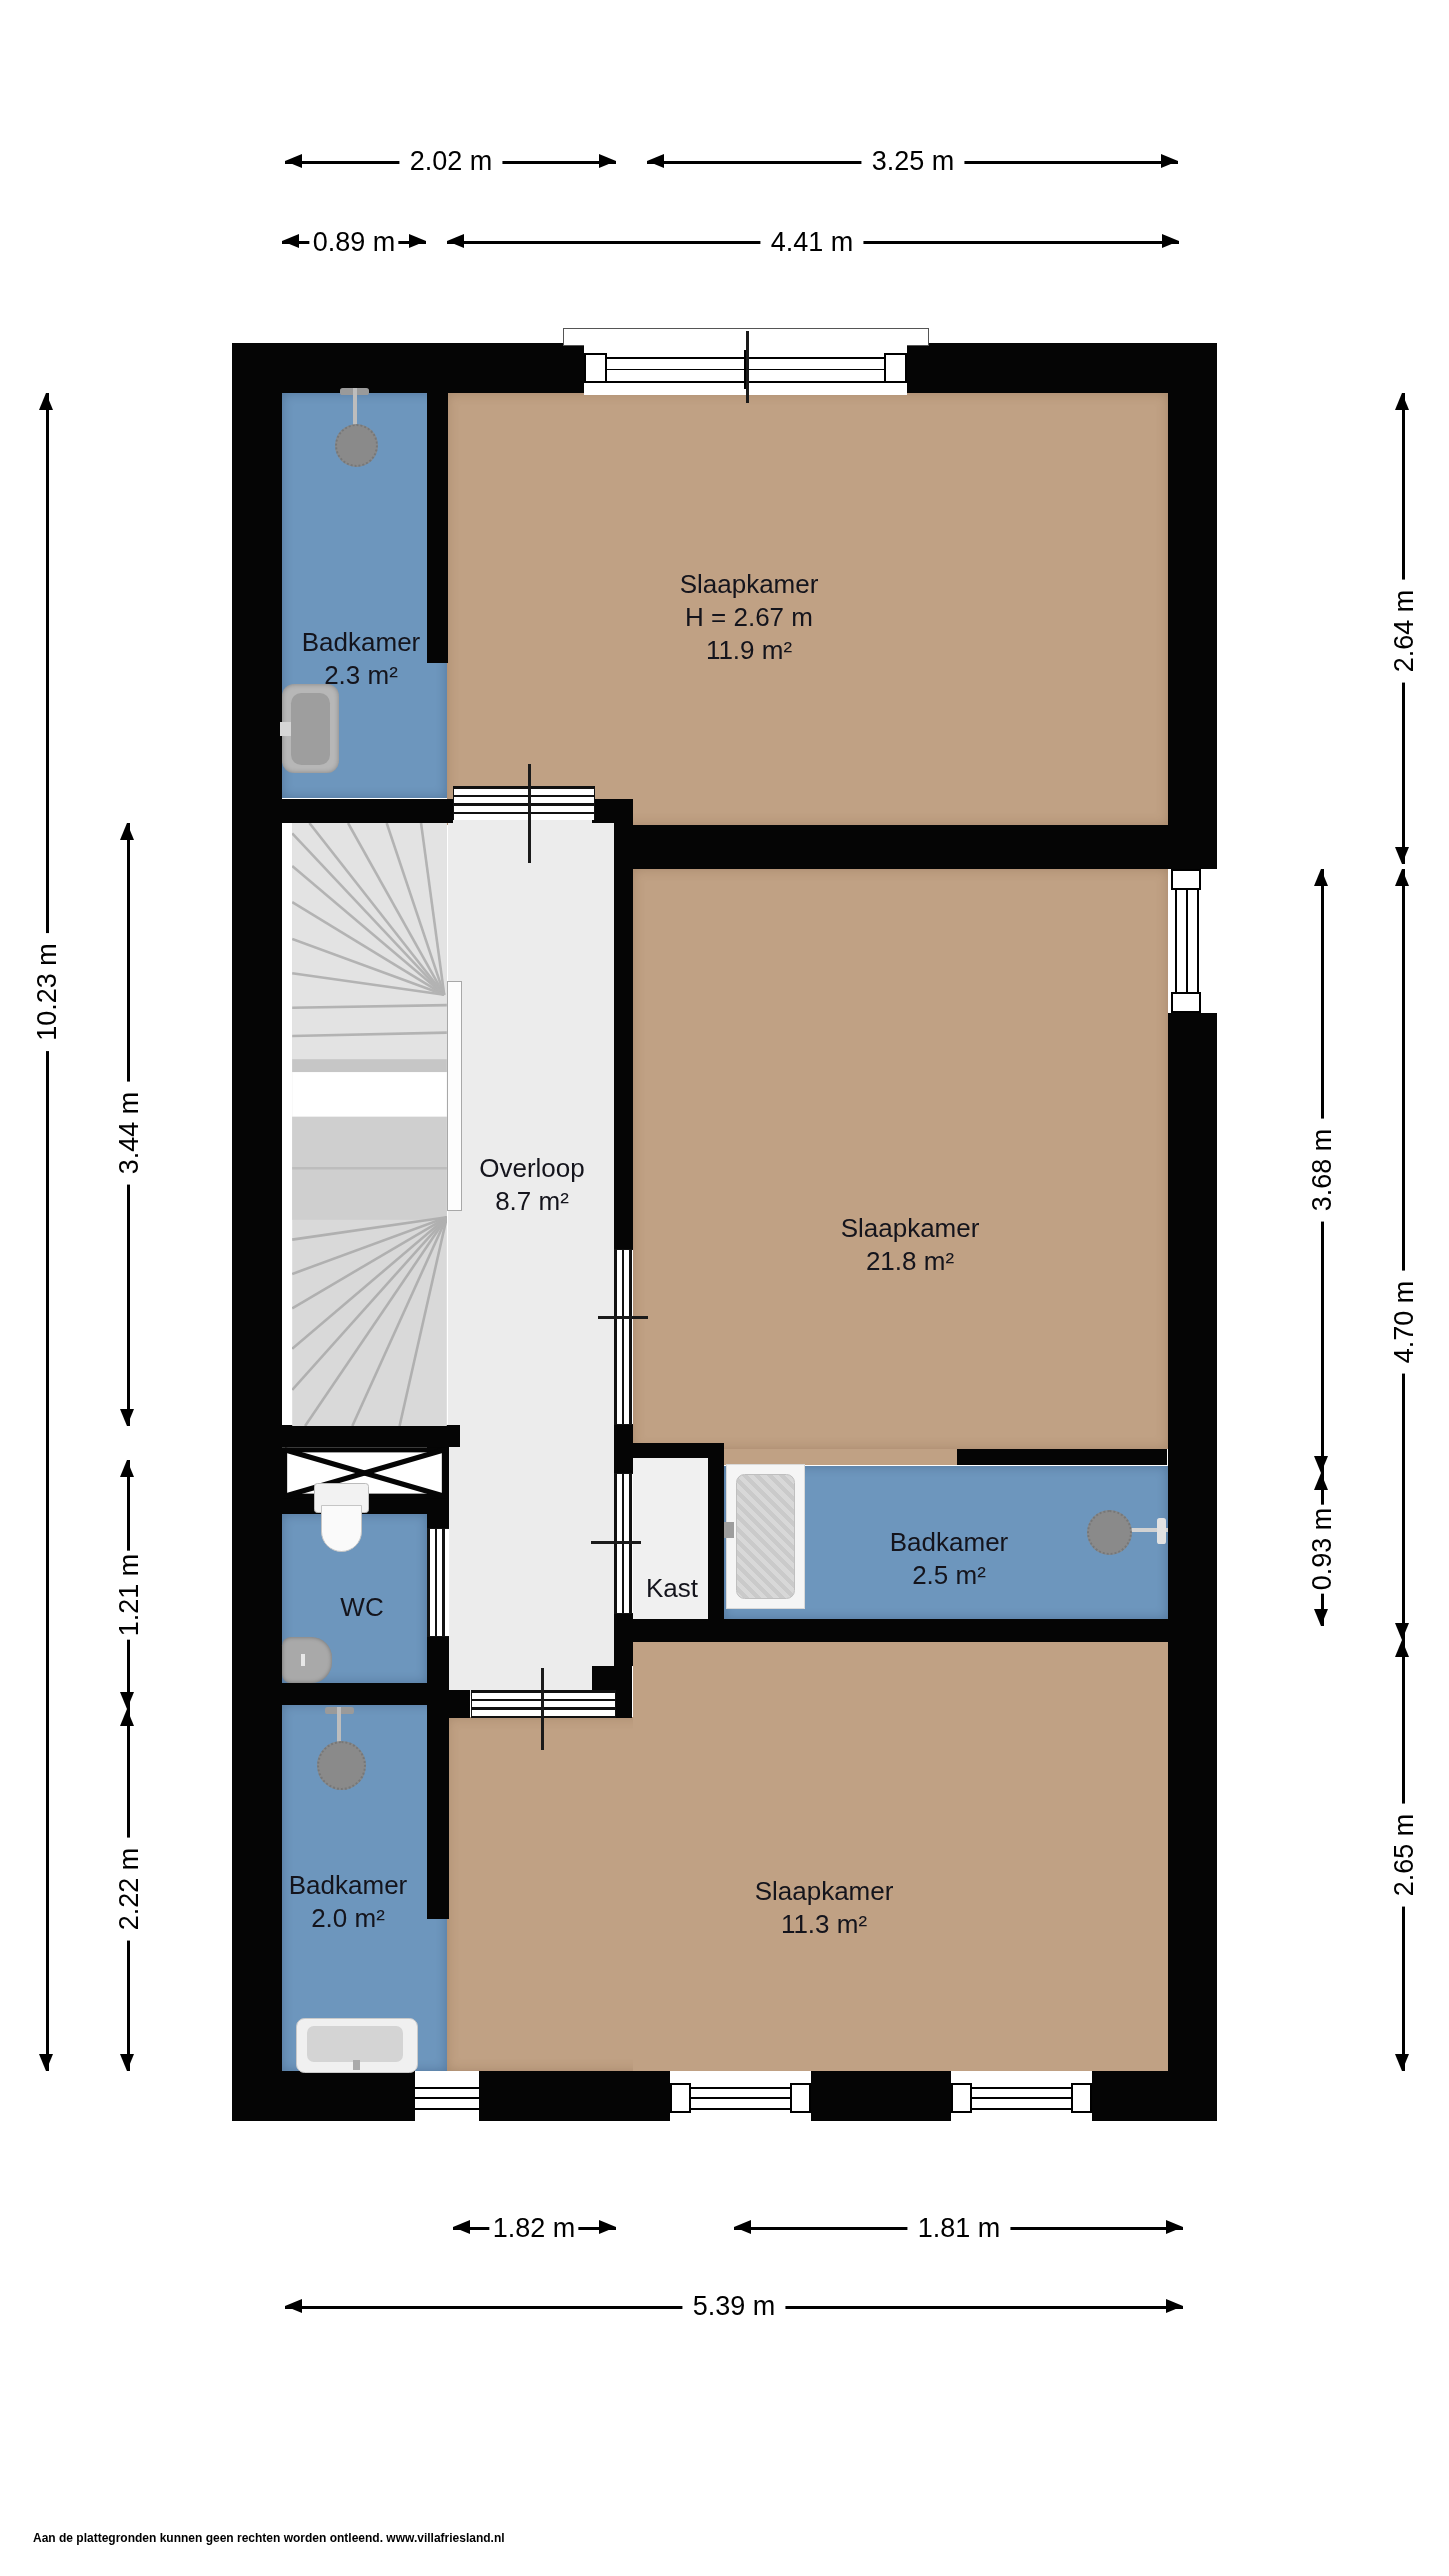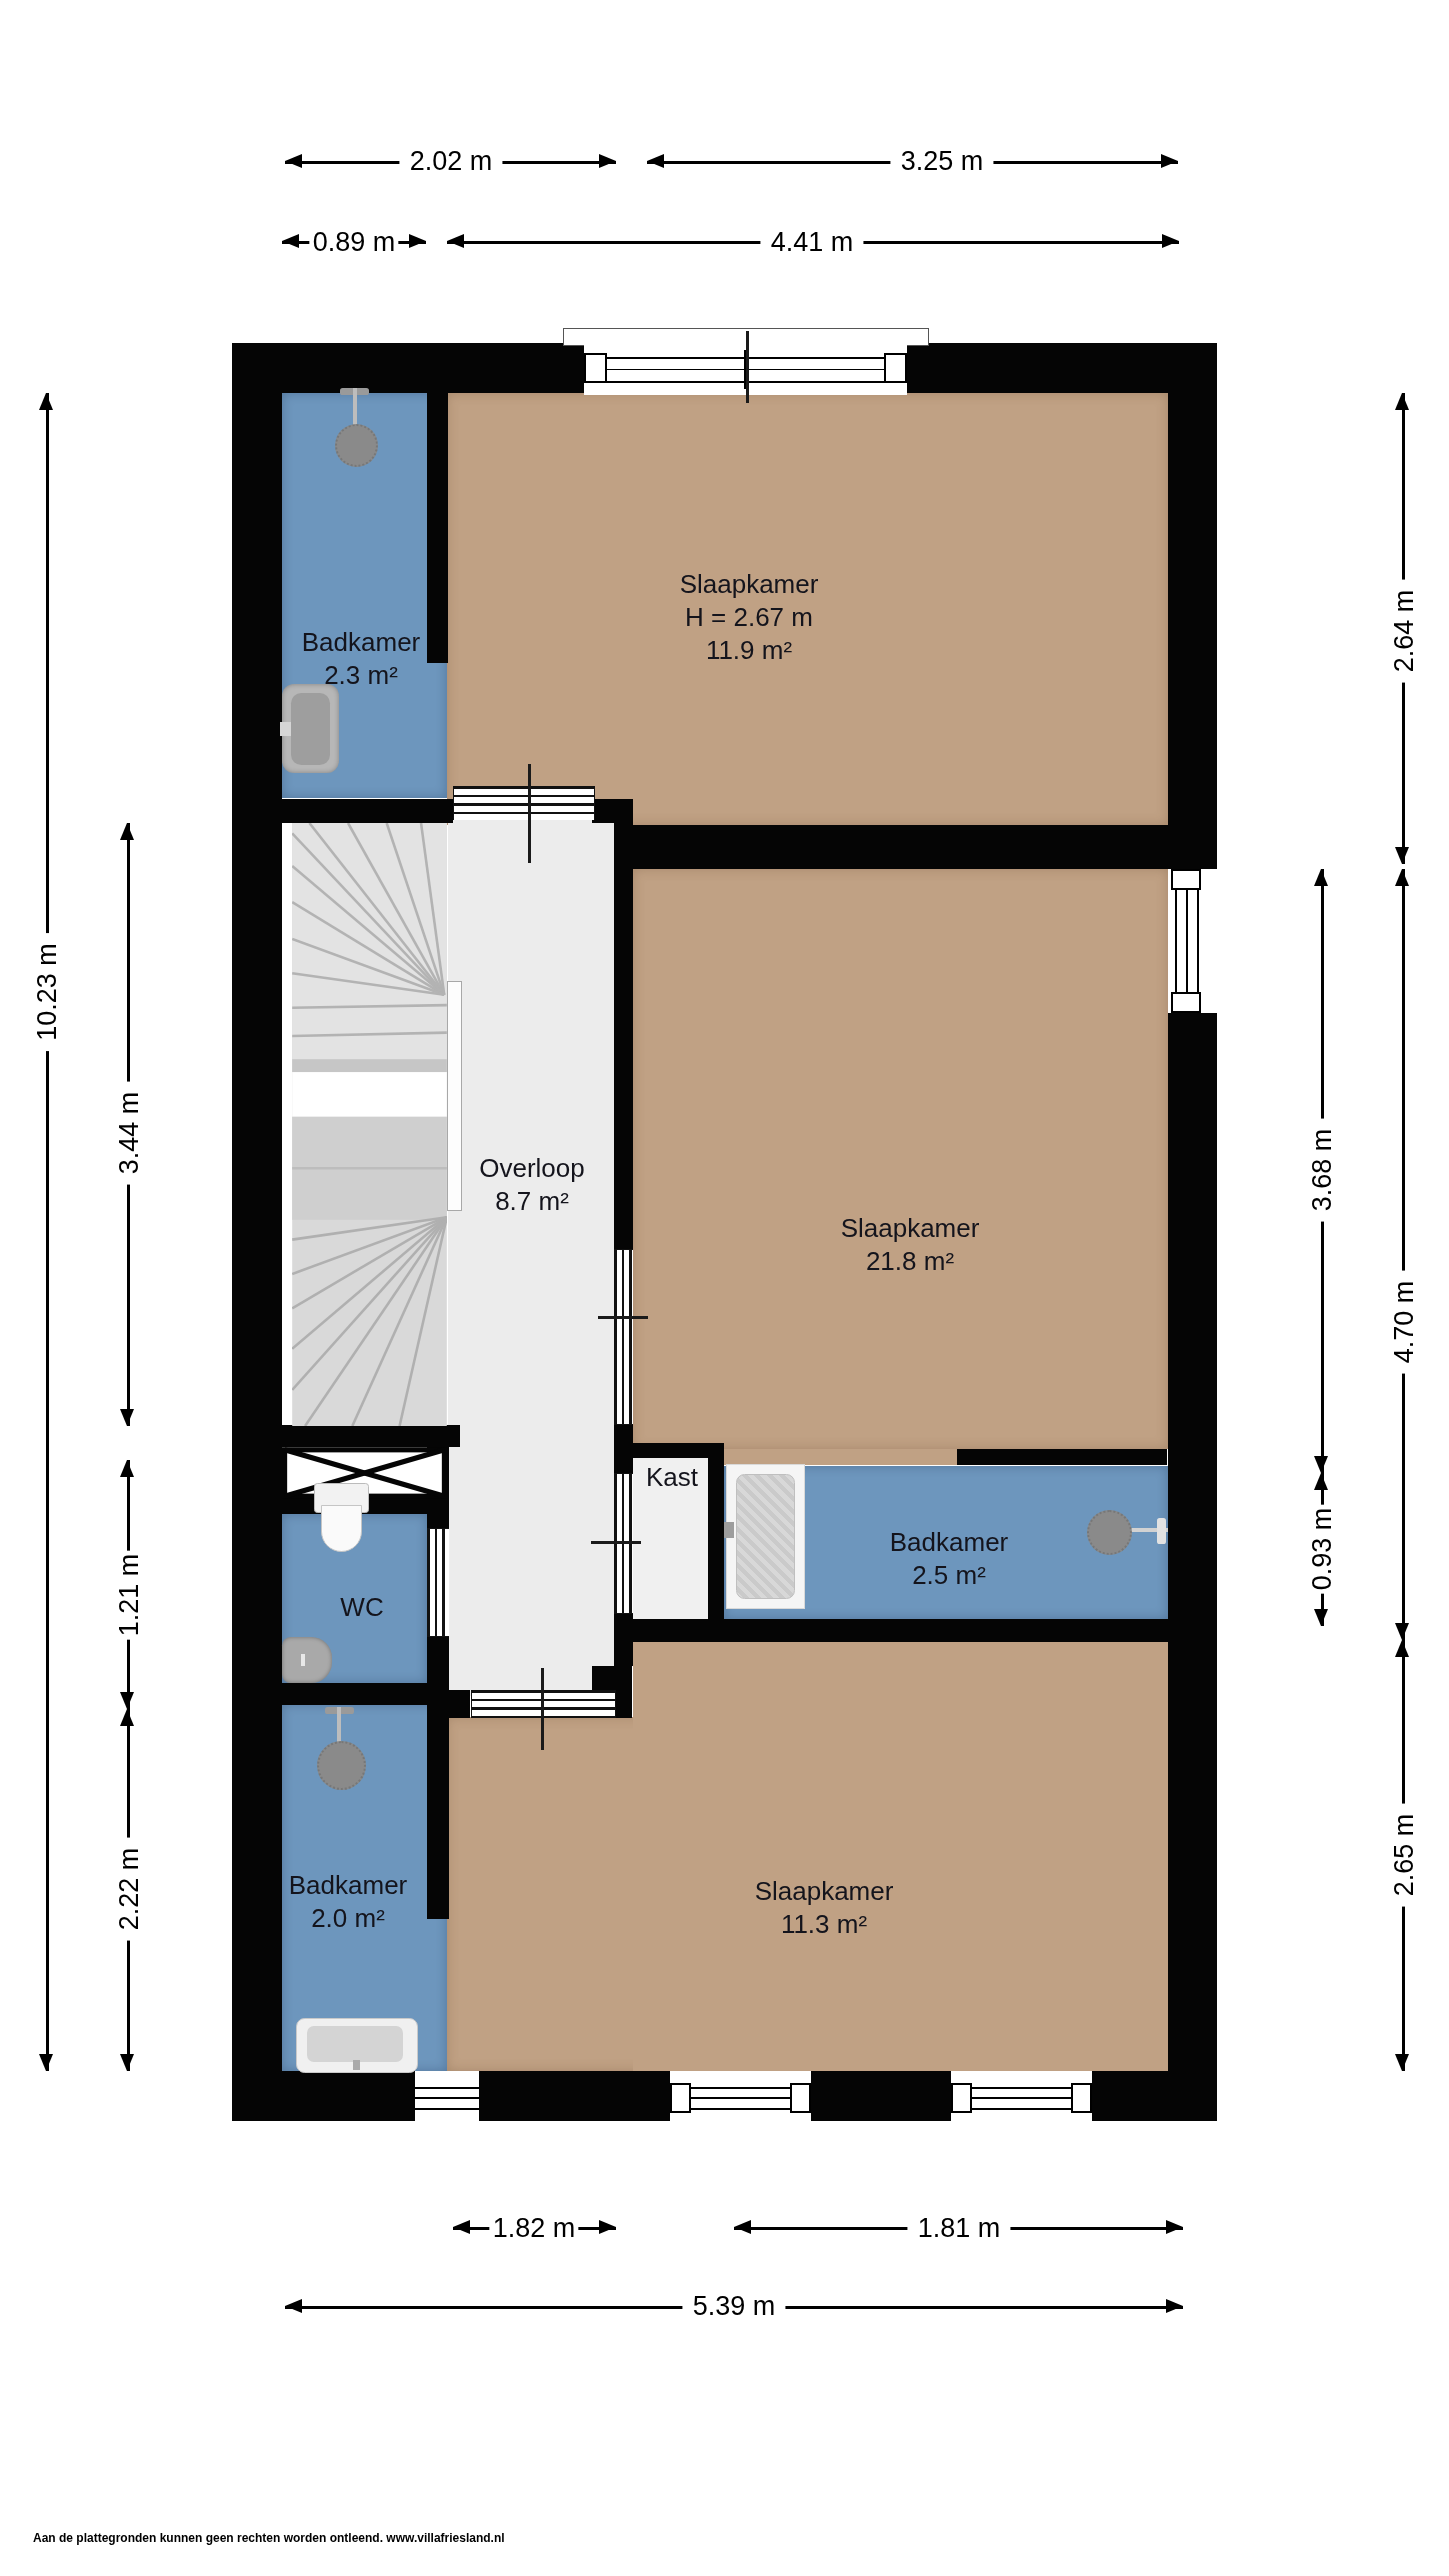--- a/index.html
+++ b/index.html
@@ -215,21 +215,21 @@
     <div>2.3 m²</div>
   </div>
   <div class="lbl" style="left:532px;top:1185px;">
     <div>Overloop</div>
     <div>8.7 m²</div>
   </div>
   <div class="lbl" style="left:910px;top:1245px;">
     <div>Slaapkamer</div>
     <div>21.8 m²</div>
   </div>
-  <div class="lbl" style="left:672px;top:1477px;text-align:center;">
+  <div class="lbl" style="left:672px;top:1588px;text-align:center;">
     <div>Kast</div>
   </div>
   <div class="lbl" style="left:949px;top:1559px;">
     <div>Badkamer</div>
     <div>2.5 m²</div>
   </div>
   <div class="lbl" style="left:362px;top:1607px;">
     <div>WC</div>
   </div>
   <div class="lbl" style="left:348px;top:1902px;">
@@ -237,21 +237,21 @@
     <div>2.0 m²</div>
   </div>
   <div class="lbl" style="left:824px;top:1908px;">
     <div>Slaapkamer</div>
     <div>11.3 m²</div>
   </div>
 
   <div class="dimh" style="left:285px;top:161px;width:331px;"></div>
   <div class="dlbl" style="left:451px;top:161px;">2.02 m</div>
   <div class="dimh" style="left:647px;top:161px;width:531px;"></div>
-  <div class="dlbl" style="left:942px;top:161px;">3.25 m</div>
+  <div class="dlbl" style="left:913px;top:161px;">3.25 m</div>
   <div class="dimh" style="left:282px;top:241px;width:144px;"></div>
   <div class="dlbl" style="left:354px;top:242px;padding:1.7px 3.4px;">0.89 m</div>
   <div class="dimh" style="left:447px;top:241px;width:732px;"></div>
   <div class="dlbl" style="left:812px;top:242px;">4.41 m</div>
 
   <div class="dimh" style="left:453px;top:2227px;width:163px;"></div>
   <div class="dlbl" style="left:534px;top:2228px;padding:1.7px 3.4px;">1.82 m</div>
   <div class="dimh" style="left:734px;top:2227px;width:449px;"></div>
   <div class="dlbl" style="left:959px;top:2228px;">1.81 m</div>
   <div class="dimh" style="left:285px;top:2306px;width:898px;"></div>

